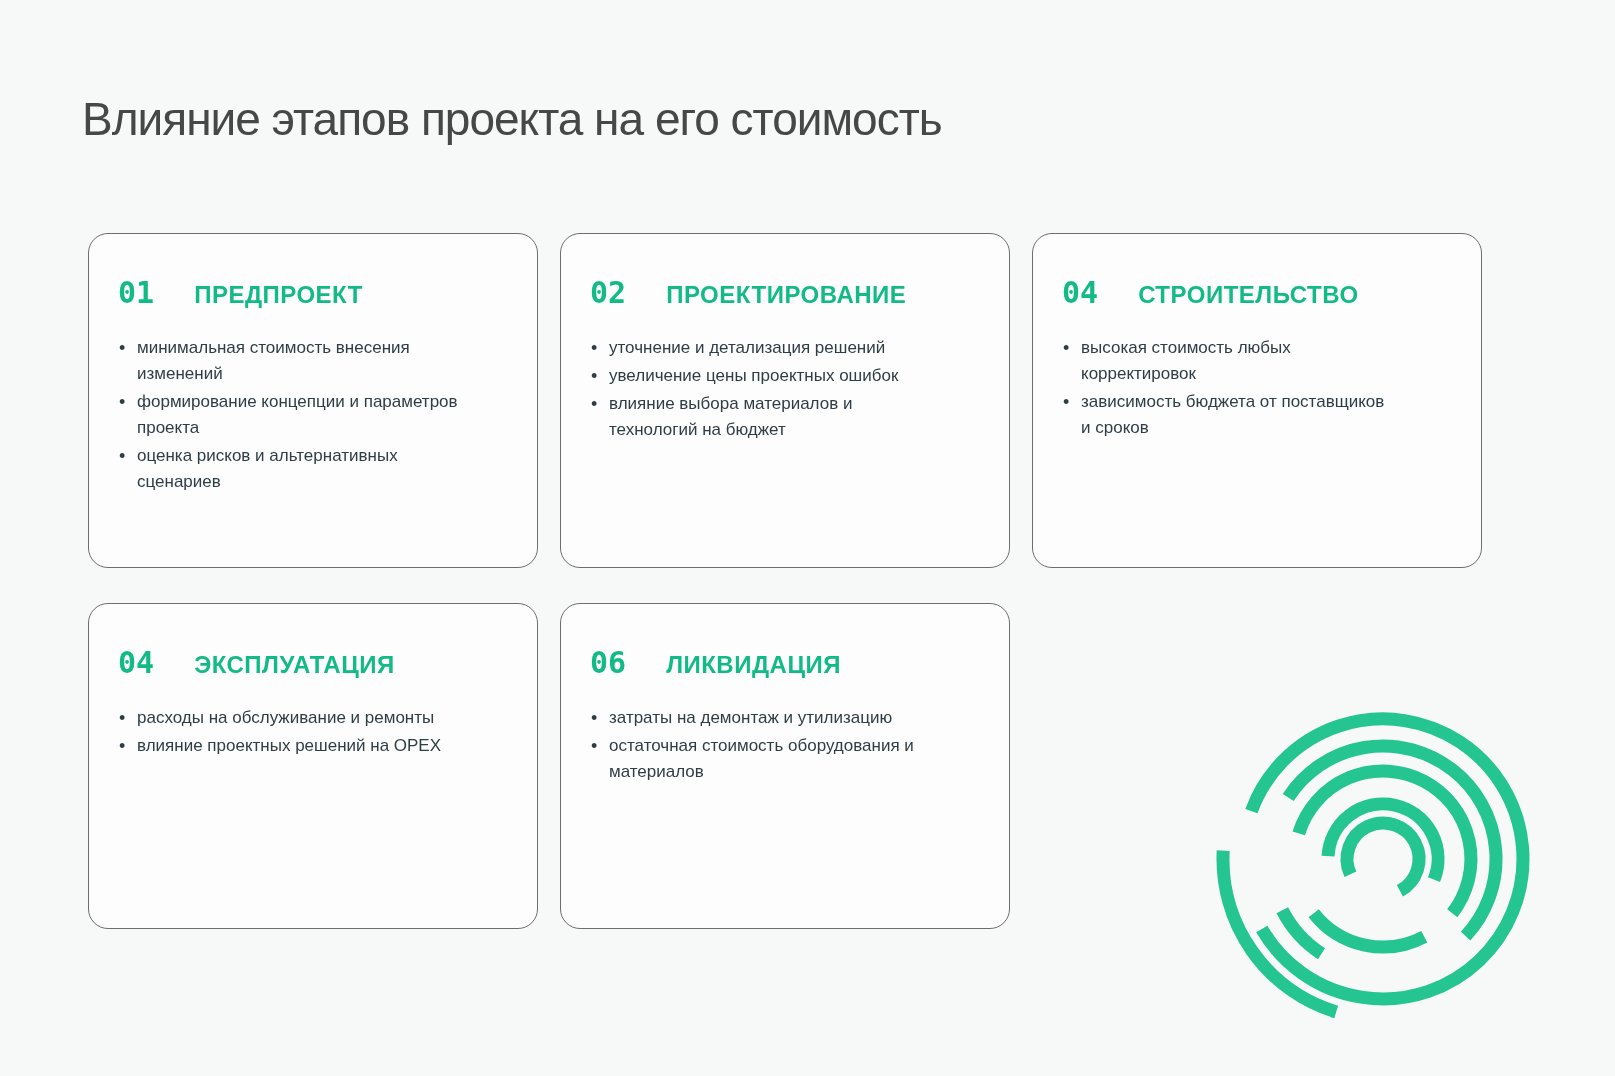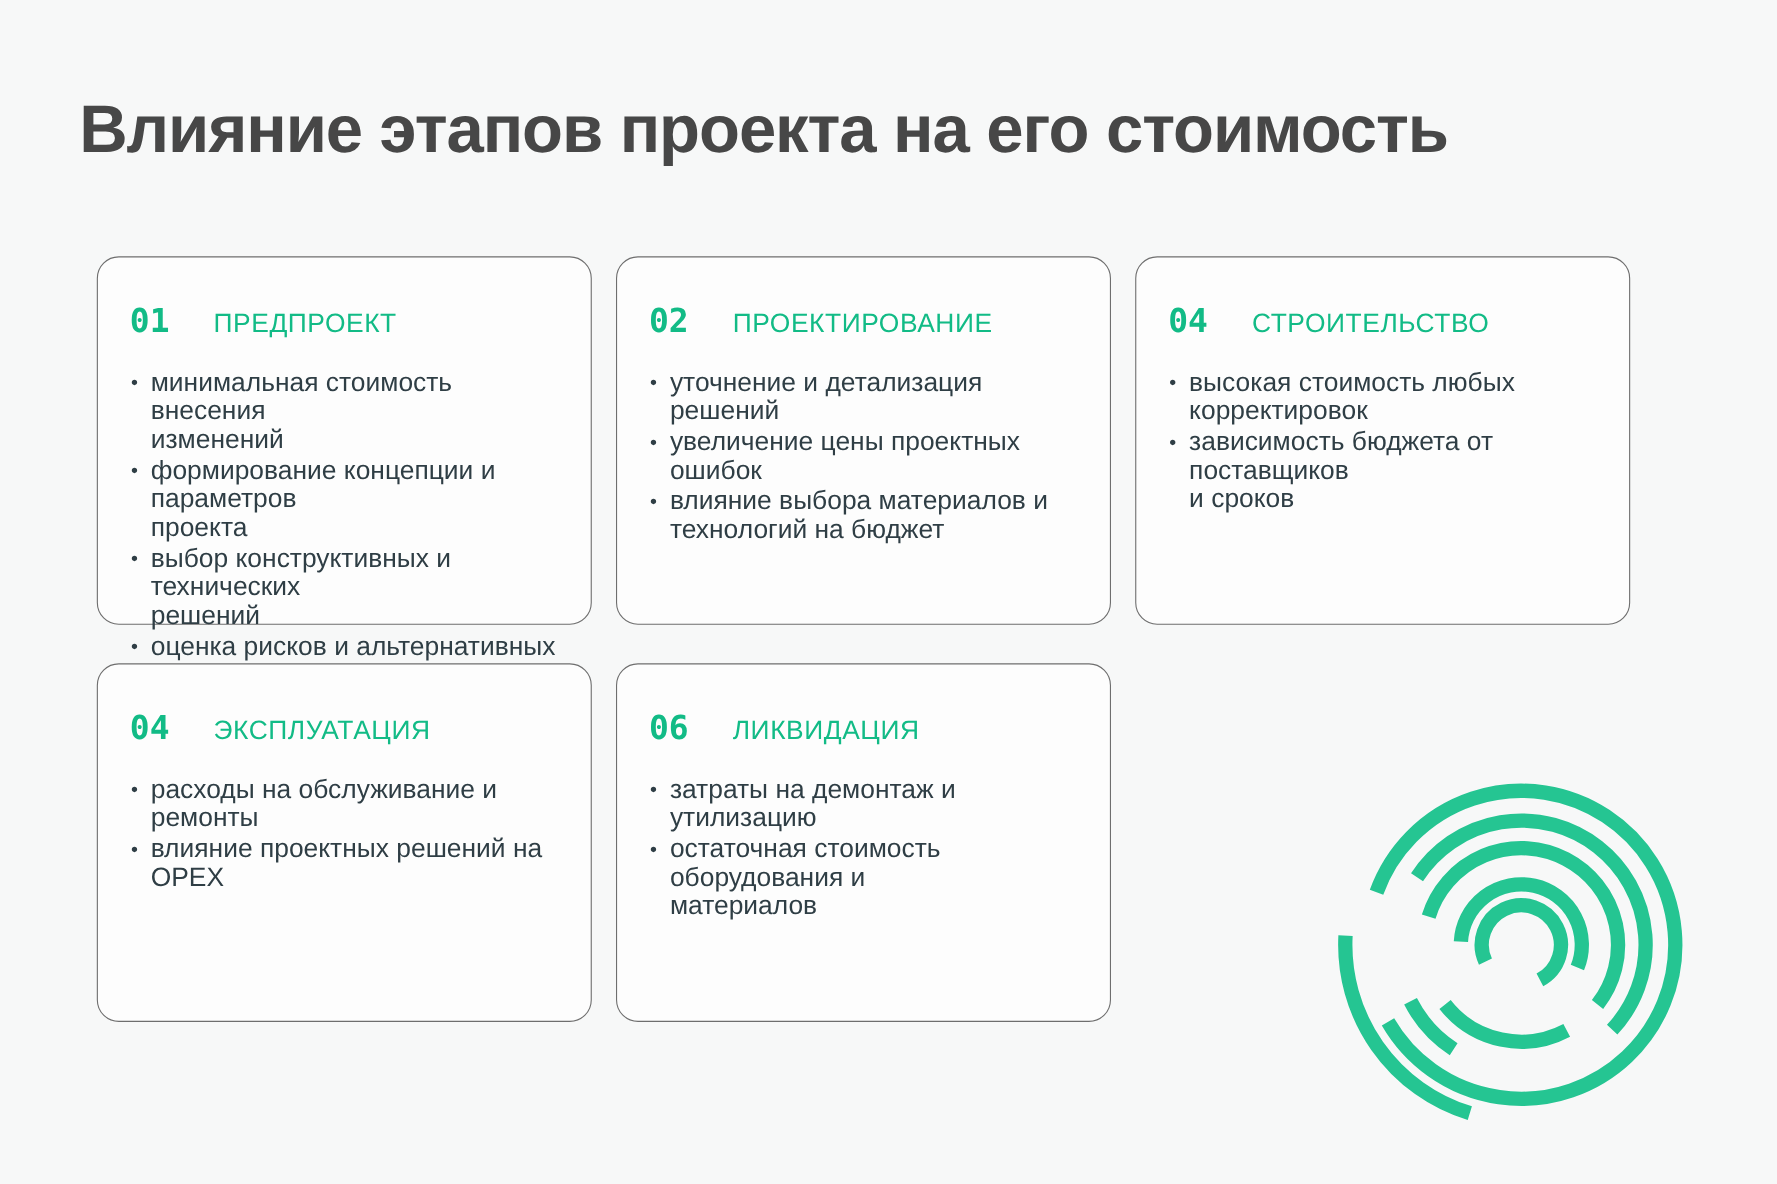--- a/index.html
+++ b/index.html
@@ -13,23 +13,23 @@
   }
   html,body{margin:0;padding:0;}
   body{
     width:1615px;height:1076px;
     background:var(--bg);
     font-family:"Liberation Sans",sans-serif;
     position:relative;overflow:hidden;
   }
   .page-title{
     position:absolute;left:72px;top:84px;
-    font-size:61px;font-weight:bold;line-height:1.1;
+    font-size:46px;font-weight:normal;line-height:1.1;
     letter-spacing:-1px;color:var(--title-text);
-    margin:0;white-space:nowrap;
+    margin:10px;white-space:nowrap;
   }
   .card{
     position:absolute;width:450px;box-sizing:border-box;
     background:var(--card-bg);
     border:1px solid var(--card-border);
     border-radius:20px;
     padding:25px 29px;
   }
   .card.row1{top:233px;height:335px;}
   .card.row2{top:603px;height:326px;}
@@ -38,27 +38,27 @@
   .card.col3{left:1032px;}
   .card-head{
     display:flex;align-items:baseline;gap:40px;
     margin:16px 0 25px 0;
   }
   .card-num{
     font-family:"DejaVu Sans Mono","Liberation Mono",monospace;
     font-size:30px;font-weight:bold;color:var(--accent);
   }
   .card-title{
-    font-size:24px;font-weight:normal;letter-spacing:0.5px;
+    font-size:24px;font-weight:bold;letter-spacing:0.5px;
     color:var(--accent);white-space:nowrap;
   }
   ul.bullets{list-style:none;margin:0;padding:0;}
   ul.bullets li{
     position:relative;padding-left:19px;margin:0 0 2px 0;
-    font-size:24px;line-height:26px;color:var(--body-text);
+    font-size:17px;line-height:26px;color:var(--body-text);
     white-space:pre-line;
   }
   ul.bullets li::before{
     content:"\2022";
     position:absolute;left:1px;top:0;
     font-size:18px;color:var(--body-text);
   }
   .logo-wrap{position:absolute;left:1213px;top:689px;width:340px;height:340px;}
   .logo-wrap svg{display:block;width:340px;height:340px;}
 </style>
@@ -70,22 +70,20 @@
 <section class="card row1 col1">
   <div class="card-head">
     <span class="card-num">01</span>
     <span class="card-title">ПРЕДПРОЕКТ</span>
   </div>
   <ul class="bullets">
     <li>минимальная стоимость внесения
 изменений</li>
     <li>формирование концепции и параметров
 проекта</li>
-    <li>выбор конструктивных и технических
-решений</li>
     <li>оценка рисков и альтернативных
 сценариев</li>
   </ul>
 </section>
 
 <section class="card row1 col2">
   <div class="card-head">
     <span class="card-num">02</span>
     <span class="card-title">ПРОЕКТИРОВАНИЕ</span>
   </div>

